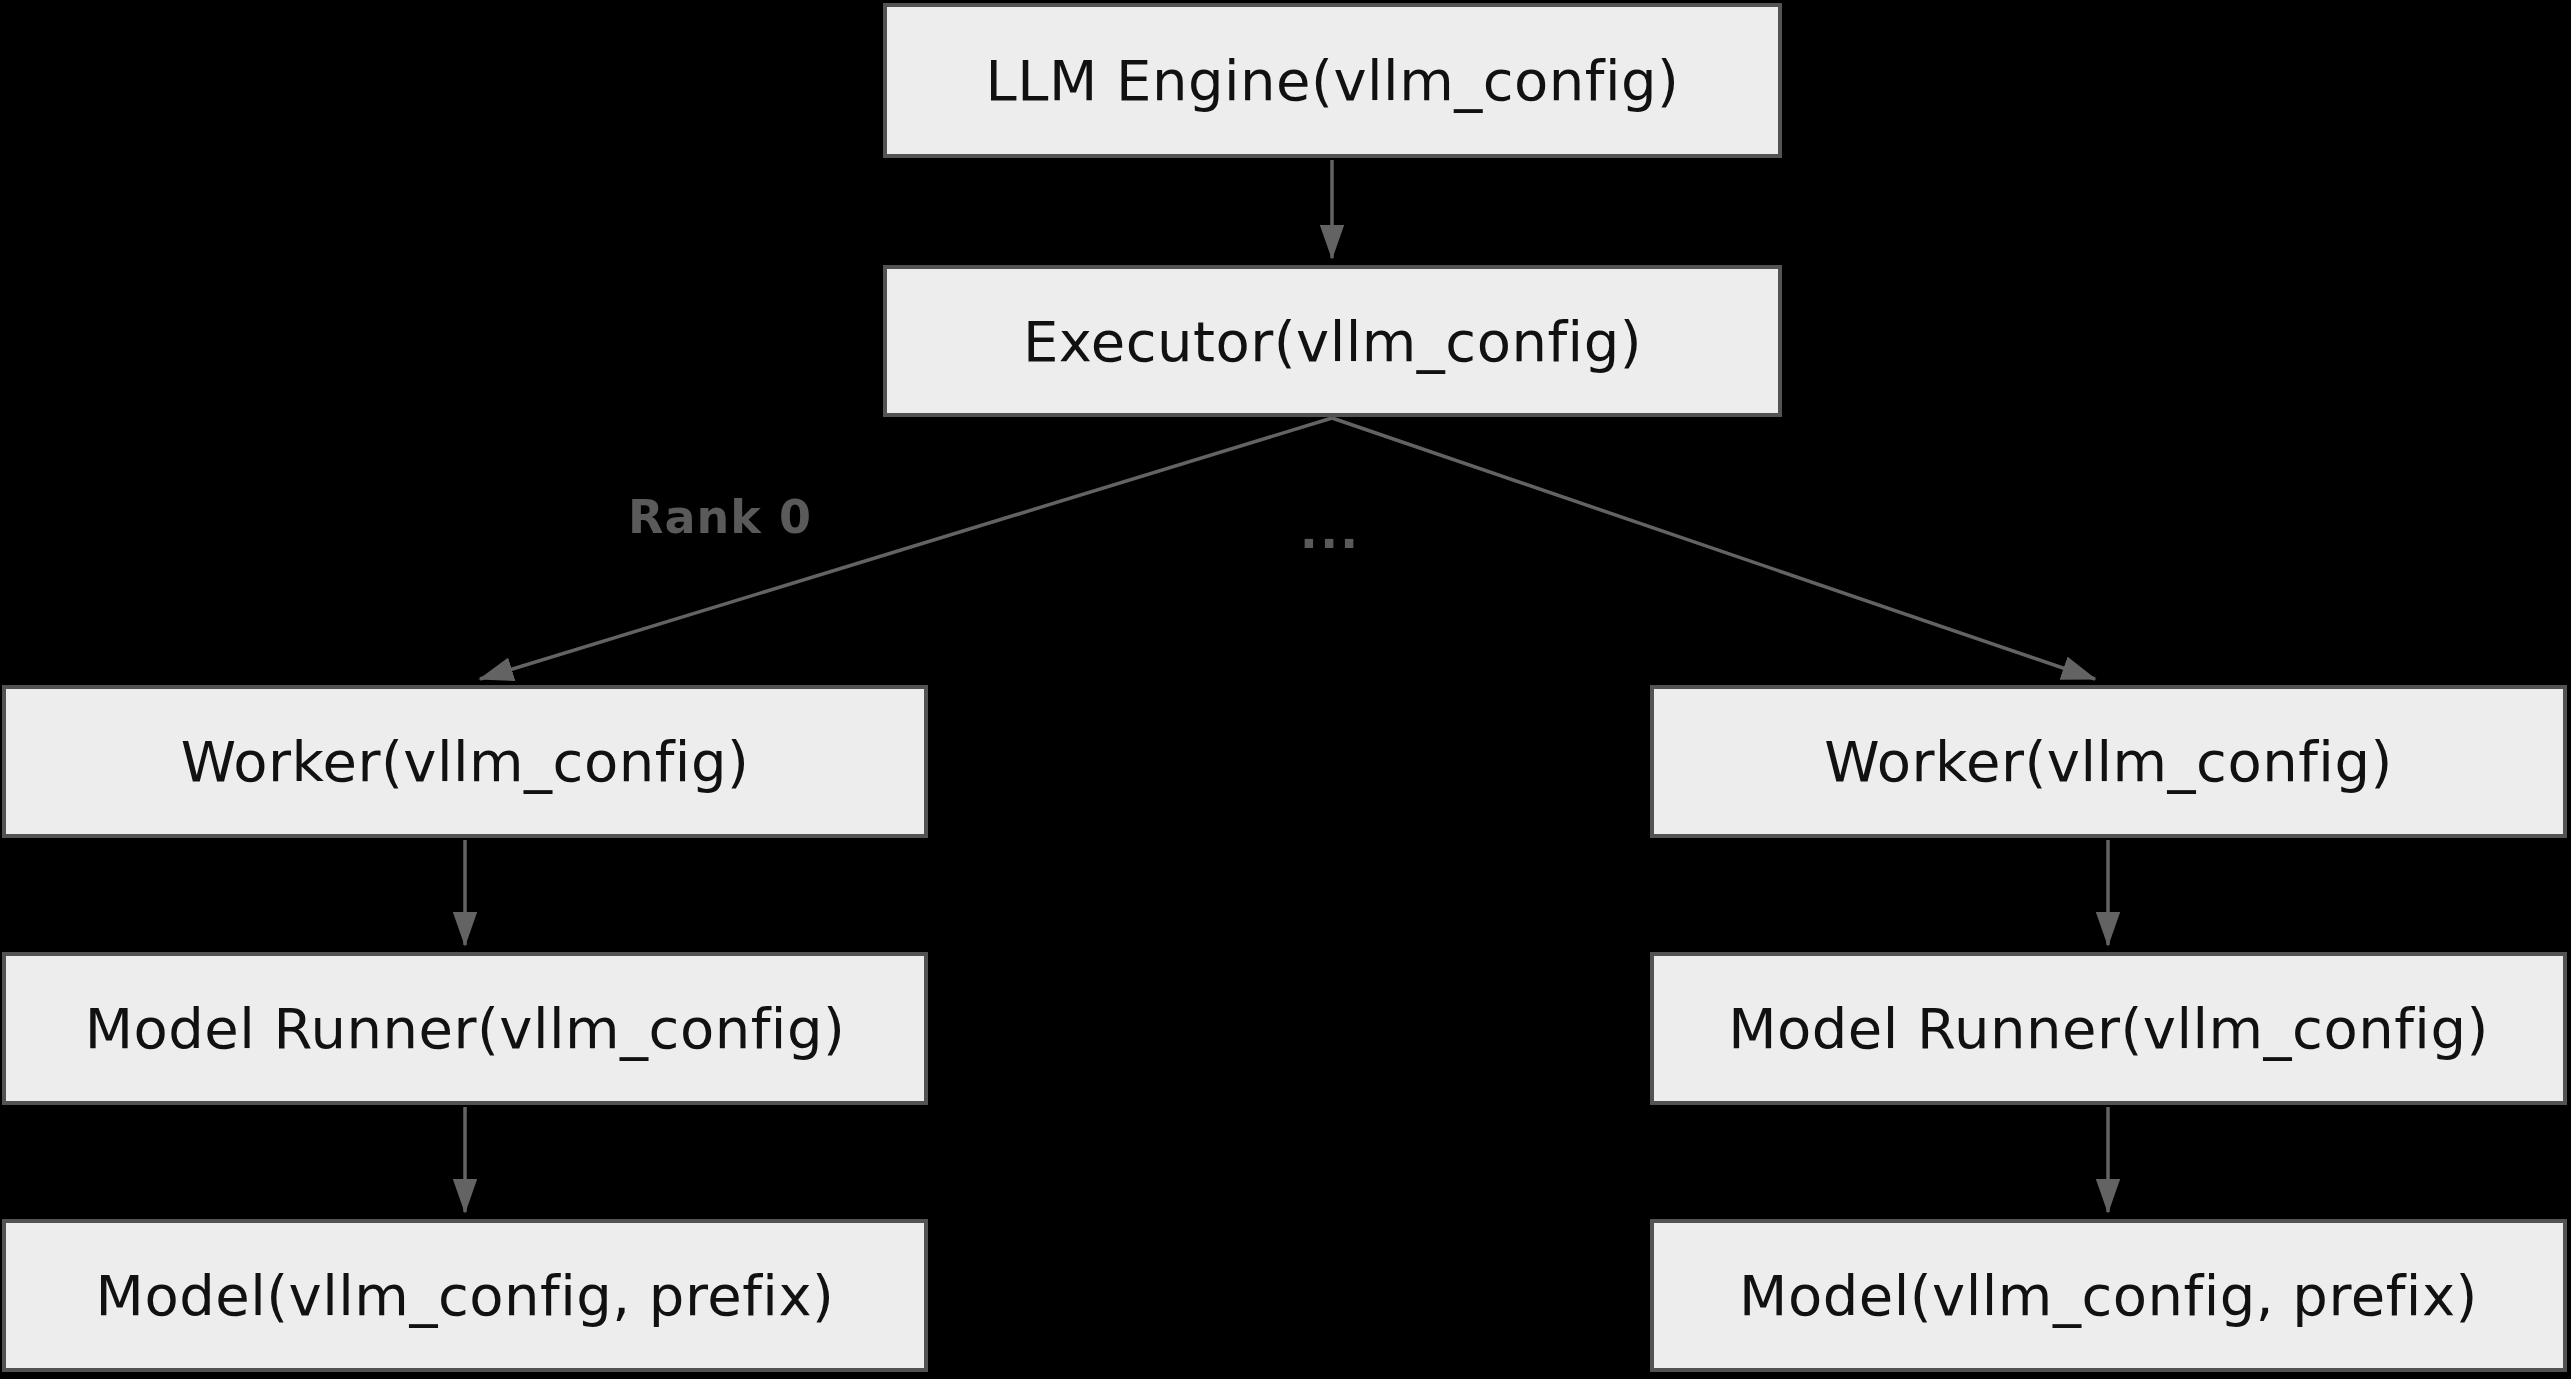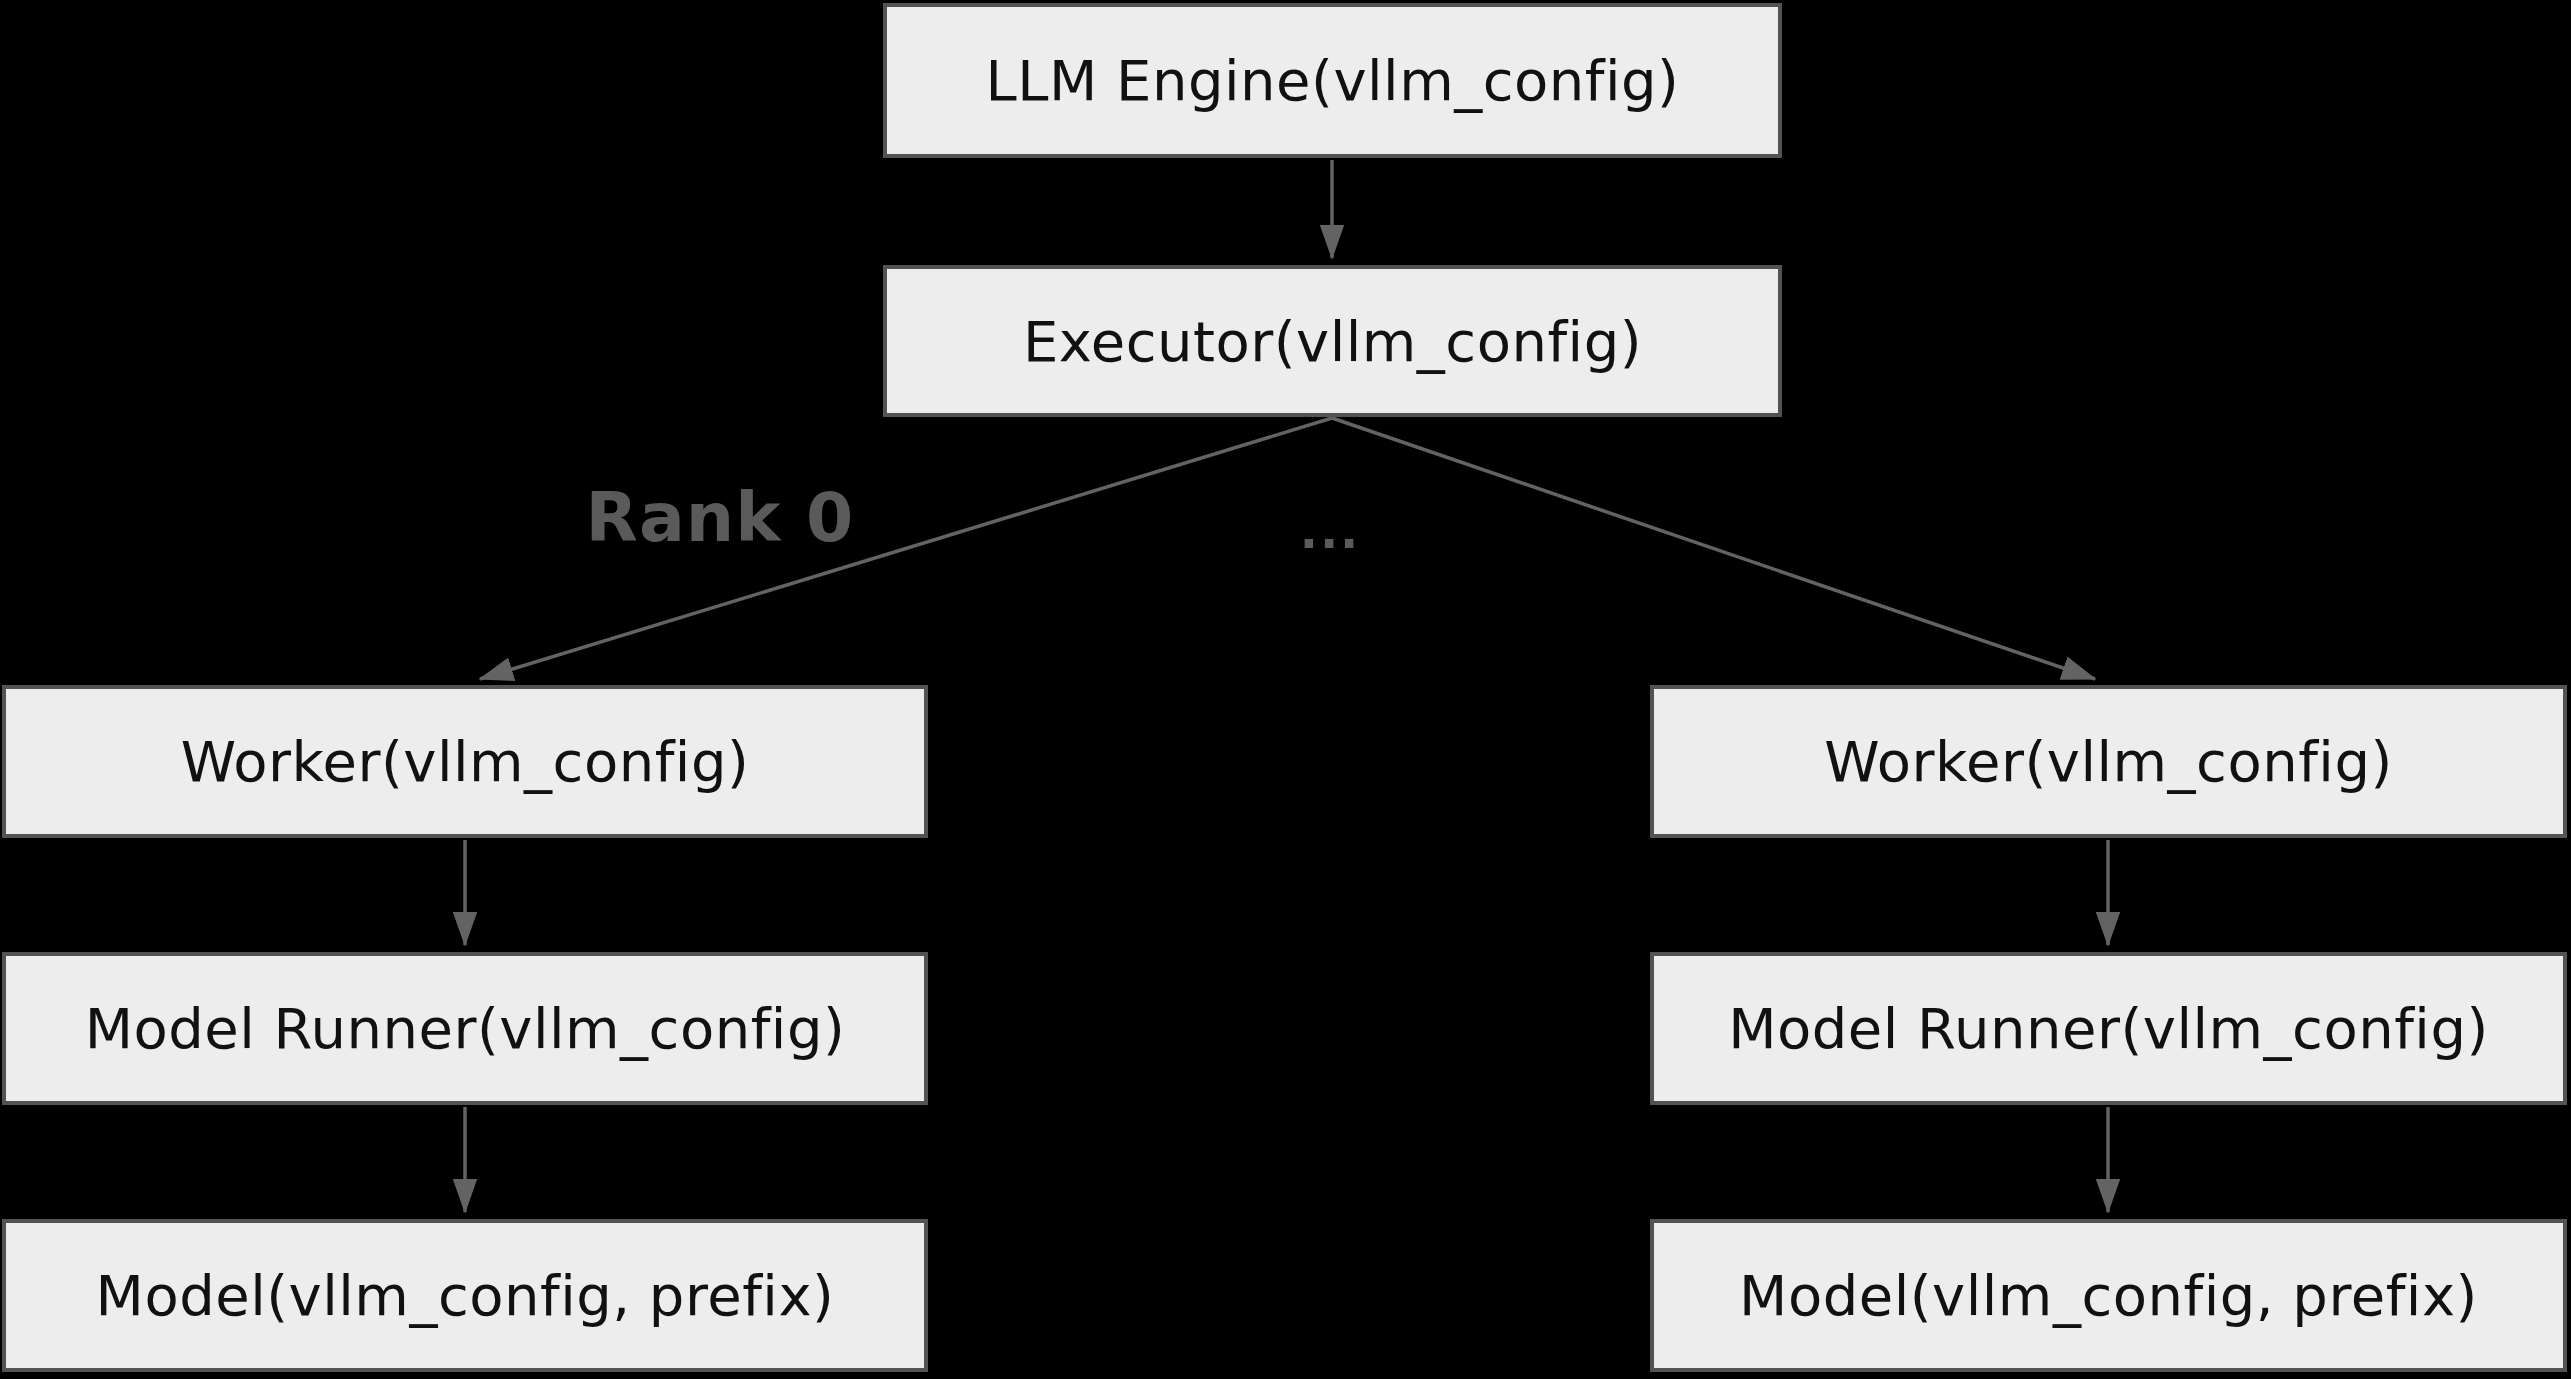--- a/index.html
+++ b/index.html
@@ -44,21 +44,21 @@
   .node .node-label{
     font-size:56px;
     font-weight:500;
     color:var(--box-text);
     letter-spacing:0.5px;
     white-space:nowrap;
   }
   .edge-label{
     position:absolute;
     transform:translate(-50%,-50%);
-    font-size:68px;
+    font-size:46px;
     font-weight:bold;
     color:var(--label-color);
     white-space:nowrap;
     letter-spacing:1px;
   }
   .edge-label.dots{
     font-size:48px;
     letter-spacing:2px;
   }
   

